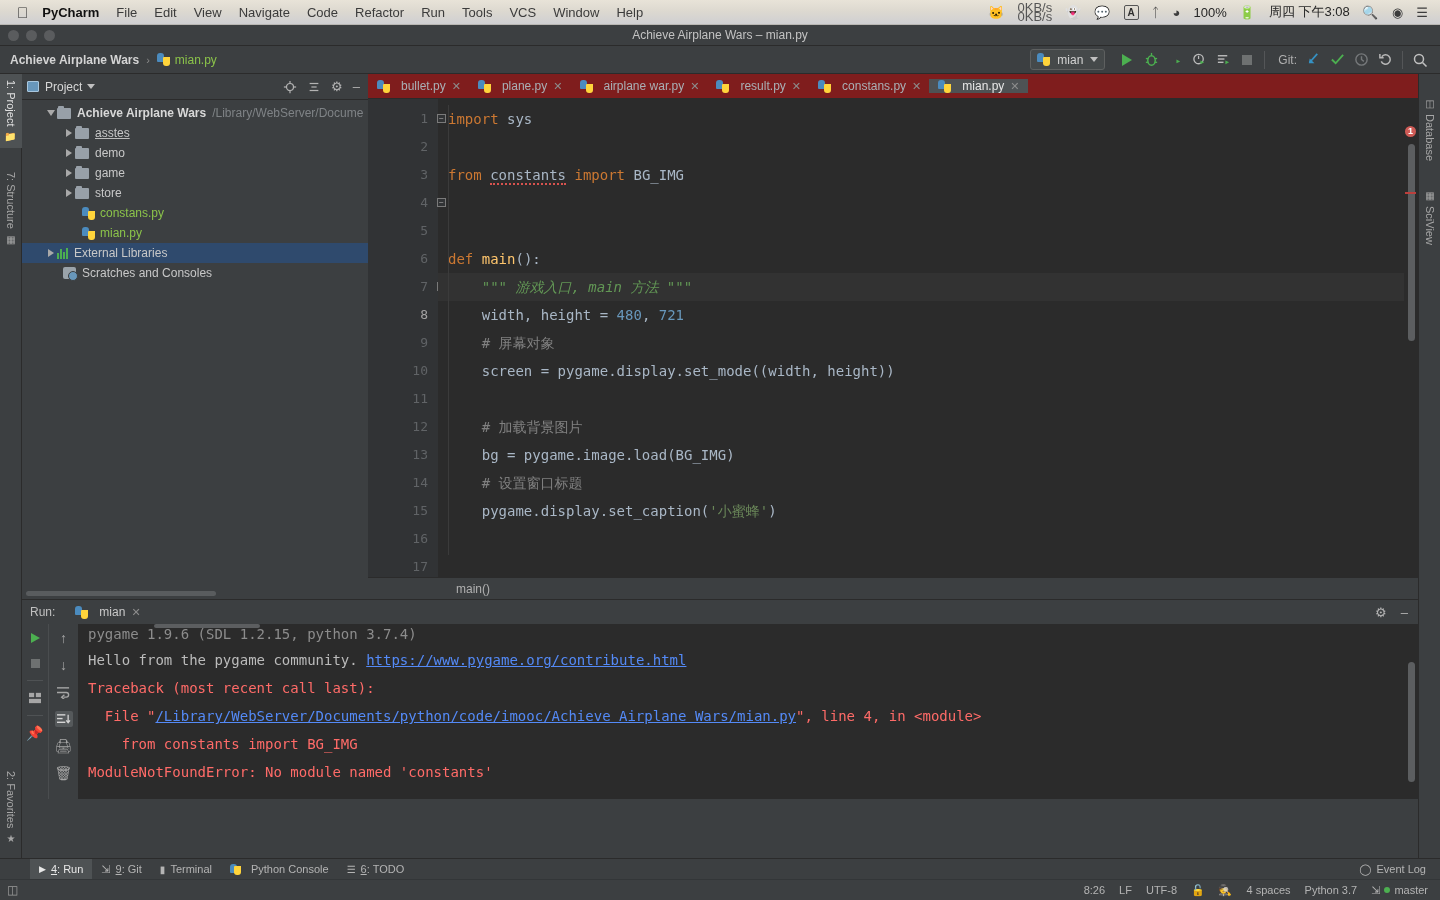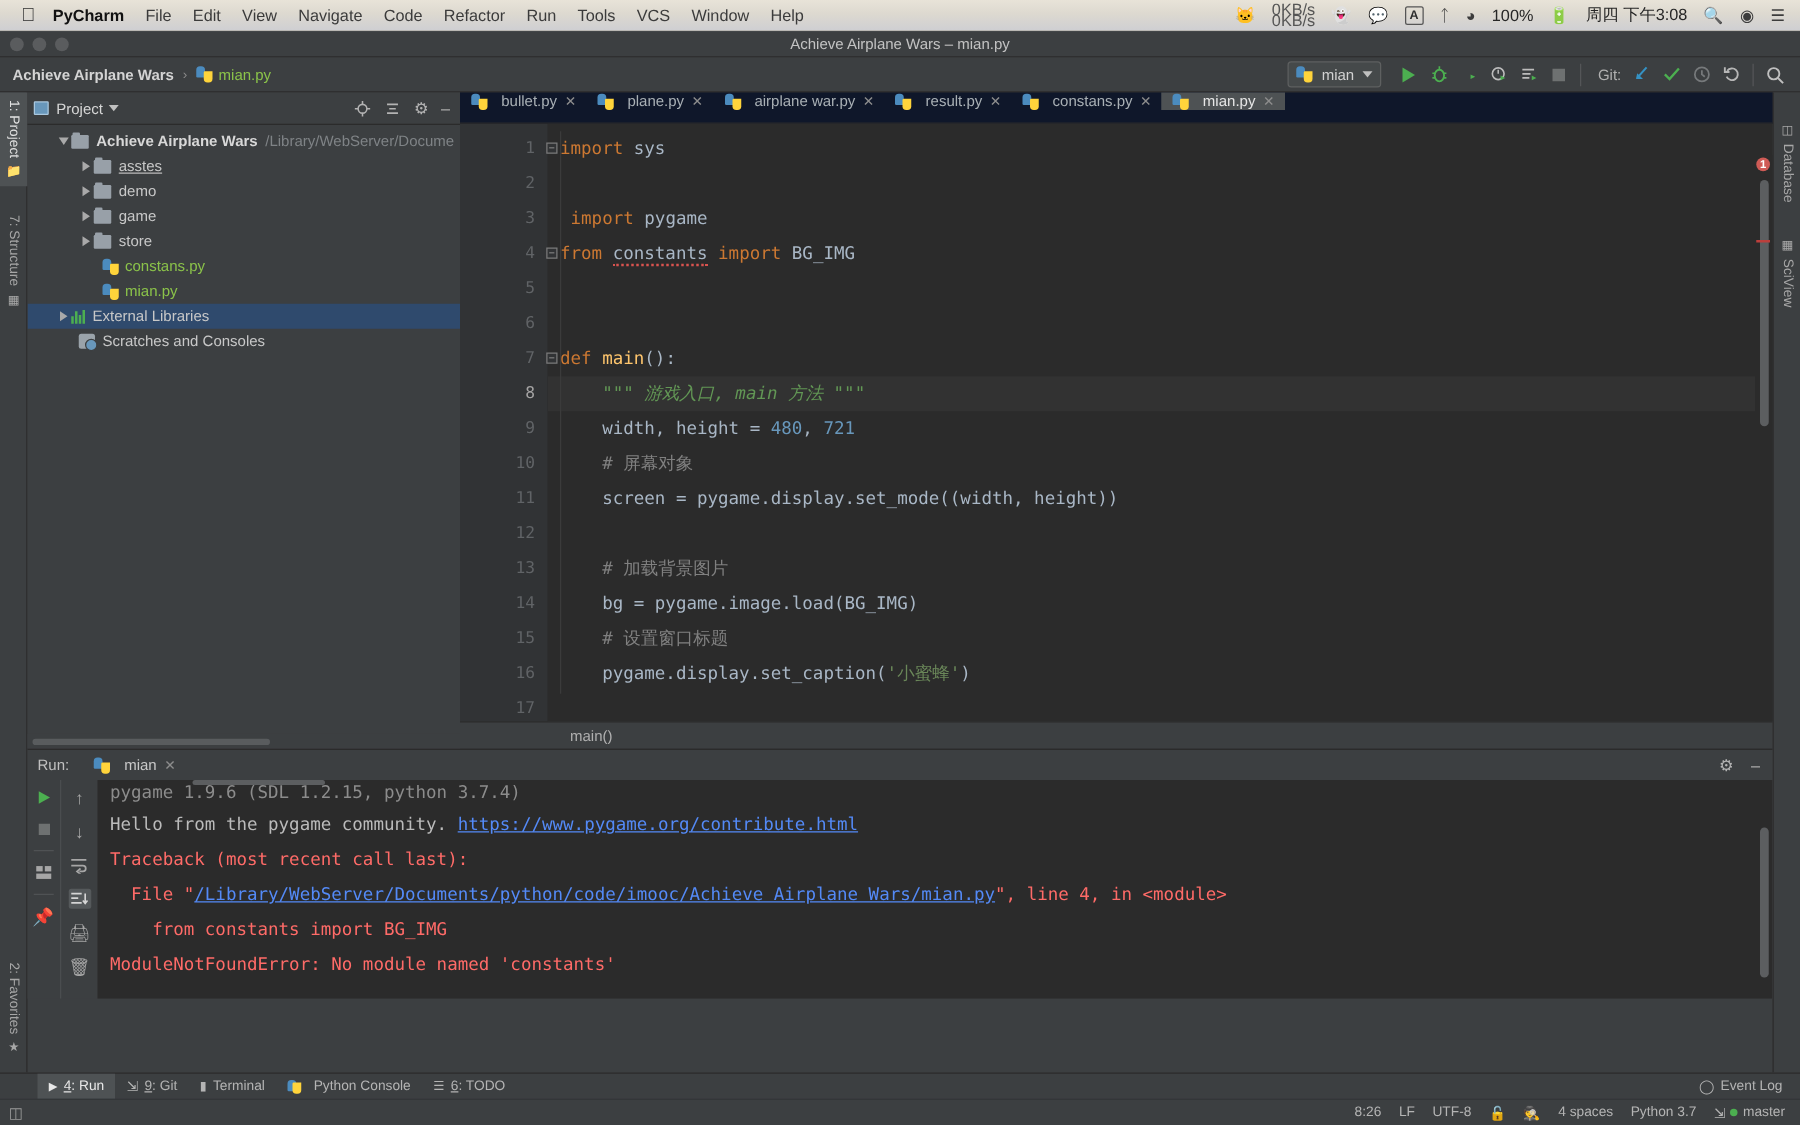--- a/index.html
+++ b/index.html
@@ -143,21 +143,21 @@
     height: 12px; flex: none; position: relative; background: #3c3f41;
   }
   .hscroll .thumb { position: absolute; left: 4px; top: 4px; width: 190px; height: 5px; background: #595c5e; border-radius: 3px; }
 
   
   .editorwrap {
     position: absolute; top: 74px; left: 368px; right: 22px; height: 525px;
     background: #2b2b2b; display: flex; flex-direction: column;
   }
   .tabs {
-    height: 25px; background: #0f172a; display: flex; align-items: flex-start;
+    height: 25px; background: #7f1d1d; display: flex; align-items: center;
     border-bottom: 1px solid #2b2b2b; flex: none;
   }
   .tab {
     display: flex; align-items: center; padding: 0 8px 0 9px; font-size: 12px;
     color: #a9b0b5; white-space: nowrap; gap: 6px;
   }
   .tab.active { background: #4e5254; color: #e6e6e6; }
   .tab .x { color: #8d8d8d; font-size: 11px; }
 
   .editorbody { flex: 1; position: relative; overflow: hidden; display: flex; }
@@ -570,21 +570,20 @@
         <div class="gline"><span>14</span></div>
         <div class="gline"><span>15</span></div>
         <div class="gline"><span>16</span></div>
         <div class="gline"><span>17</span></div>
       </div>
 
       <div class="code">
         <div class="indentline"></div>
         <div class="cline"><span class="kw">import</span><span> sys</span></div>
         <div class="cline"> </div>
-        <div class="cline"> <span class="kw">import</span><span> pygame</span></div>
         <div class="cline"><span class="kw">from</span> <span class="err">constants</span> <span class="kw">import</span> <span>BG_IMG</span></div>
         <div class="cline"> </div>
         <div class="cline"> </div>
         <div class="cline"><span class="kw">def</span> <span class="fn">main</span><span>():</span></div>
         <div class="cline cur">    <span class="doc">""" 游戏入口, main 方法 """</span></div>
         <div class="cline">    <span>width, height = </span><span class="num">480</span><span>, </span><span class="num">721</span></div>
         <div class="cline">    <span class="cmt"># 屏幕对象</span></div>
         <div class="cline">    <span>screen = pygame.display.set_mode((width, height))</span></div>
         <div class="cline"> </div>
         <div class="cline">    <span class="cmt"># 加载背景图片</span></div>

